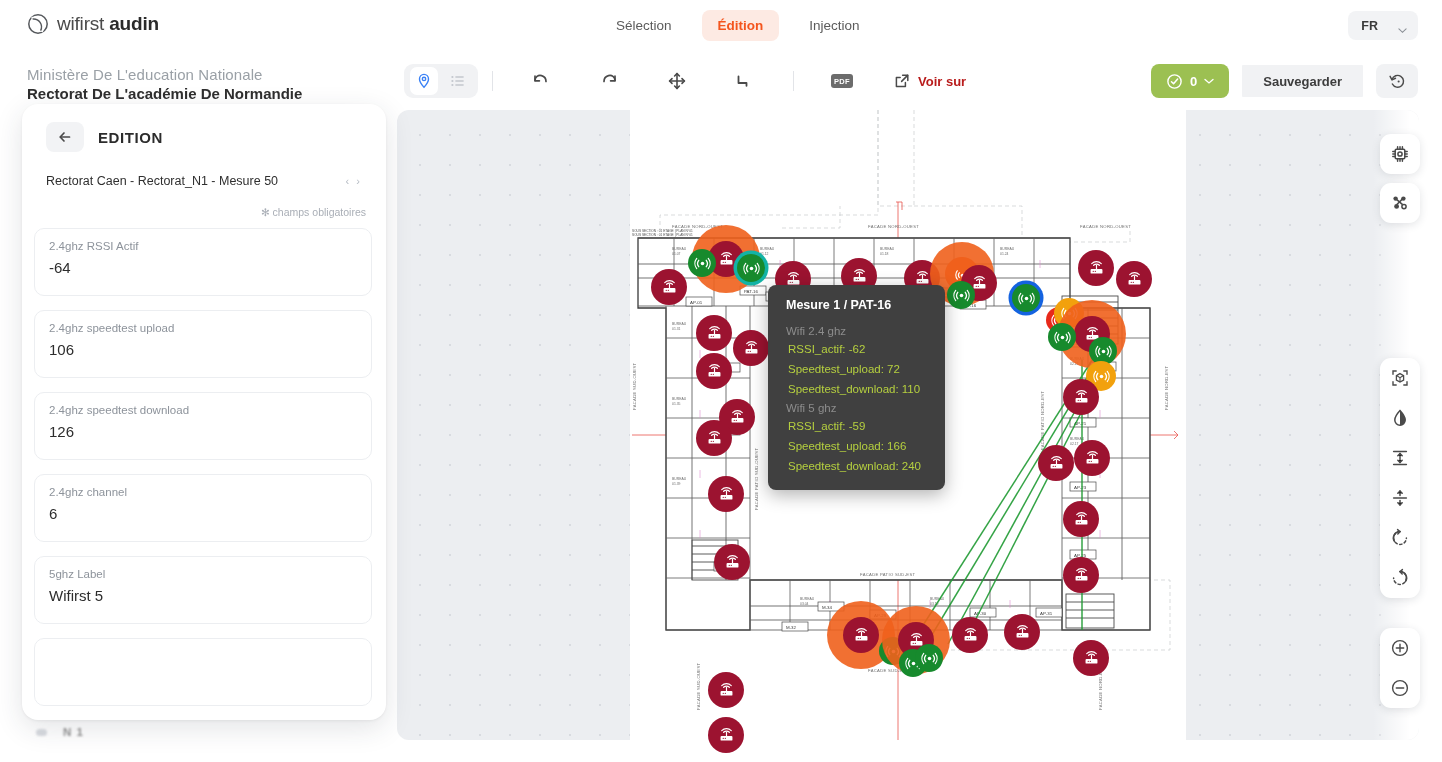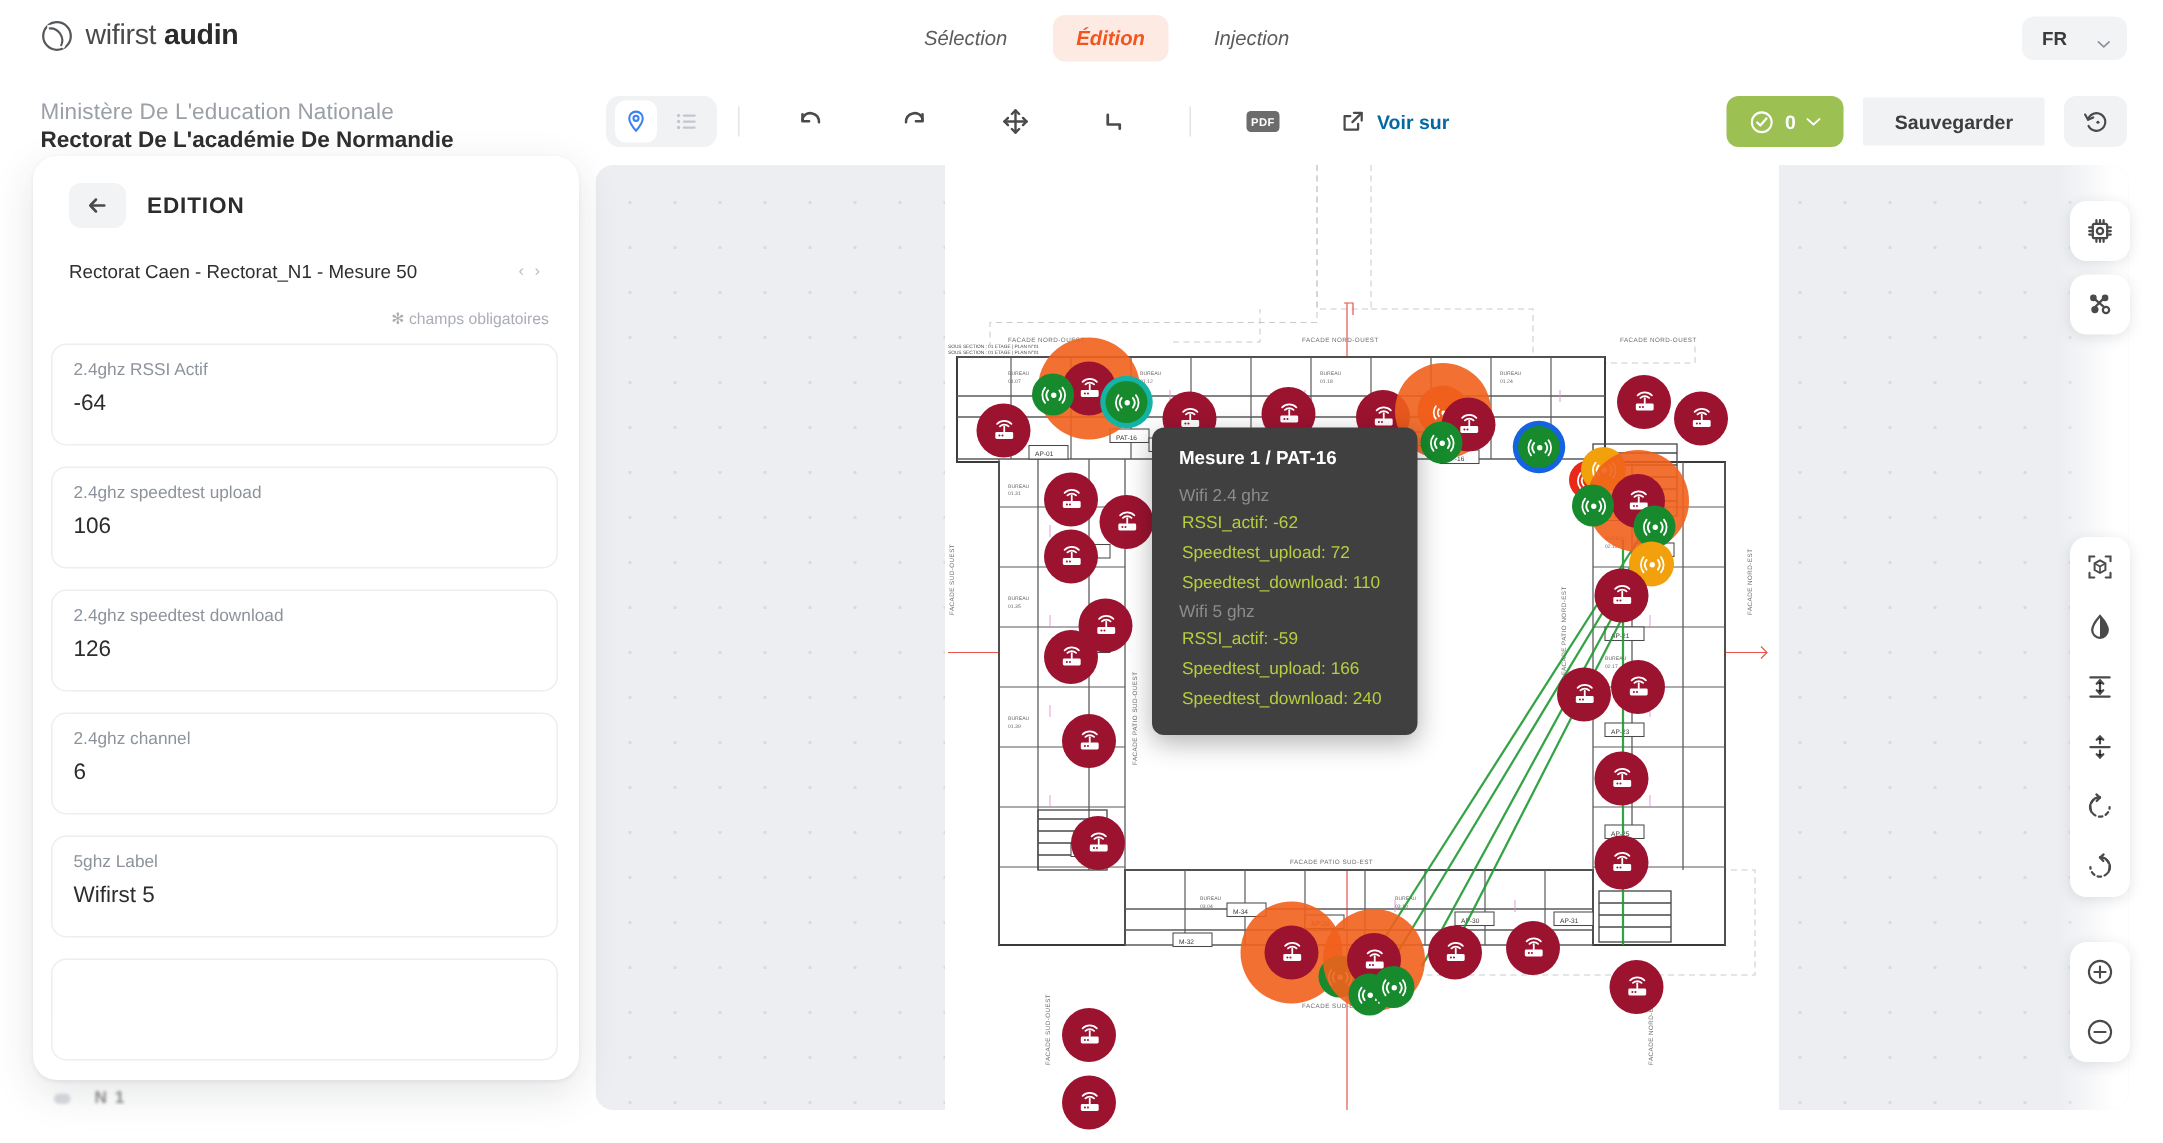--- a/index.html
+++ b/index.html
@@ -20,21 +20,21 @@
     position: absolute; left: 27px; top: 13px;
     display: flex; align-items: center; gap: 8px;
   }
   .logo-mark { width: 22px; height: 22px; }
   .logo-text { font-size: 19px; color: #4a4a4a; letter-spacing: -0.2px; }
   .logo-text b { color: #2b2b2b; font-weight: 700; }
 
   .nav { position: absolute; left: 600px; top: 10px; display: flex; align-items: center; gap: 14px; }
   .nav-item {
     font-size: 13.5px; color: #5b5b5b; padding: 8px 16px; border-radius: 8px;
-    font-weight: 400; cursor: pointer; white-space: nowrap; font-style: italic;
+    font-weight: 400; cursor: pointer; white-space: nowrap;
   }
   .nav-item.active { background: #fdeae3; color: #f4551e; font-weight: 700; }
 
   .lang {
     position: absolute; right: 24px; top: 11px;
     background: #f2f3f5; border-radius: 8px; height: 29px;
     display: flex; align-items: center; gap: 20px; padding: 0 11px 0 13px;
     cursor: pointer;
   }
   .lang-label { font-size: 12.5px; font-weight: 700; color: #3b3b3b; }
@@ -57,21 +57,21 @@
   }
   .tbtn.sel { background: #ffffff; }
   .divider { width: 1px; height: 20px; background: #e2e4e8; margin: 0 14px; }
   .tool-ico { width: 30px; height: 30px; display: flex; align-items: center; justify-content: center;
     cursor: pointer; margin: 0 19px; }
   .pdf-badge {
     background: #6c6c6c; color: #fff; font-size: 7.5px; font-weight: 700;
     border-radius: 3px; padding: 3px 3px 2px; letter-spacing: .3px;
   }
   .voirsur { display: flex; align-items: center; gap: 8px; cursor: pointer; margin-left: 18px;}
-  .voirsur span { font-size: 13px; font-weight: 700; color: #0369a1; }
+  .voirsur span { font-size: 13px; font-weight: 700; color: #b91c1c; }
 
   .right-actions { position: absolute; right: 24px; top: 64px; display: flex; align-items: center; gap: 13px; }
   .btn-green {
     background: #9cc052; border-radius: 8px; height: 34px; display: flex; align-items: center;
     gap: 7px; padding: 0 15px; cursor: pointer;
   }
   .btn-green .cnt { color: #fff; font-size: 13px; font-weight: 700; }
   .btn-grey {
     background: #f1f2f4; border-radius: 1px; height: 32px; display: flex; align-items: center;
     padding: 0 21px; cursor: pointer;

